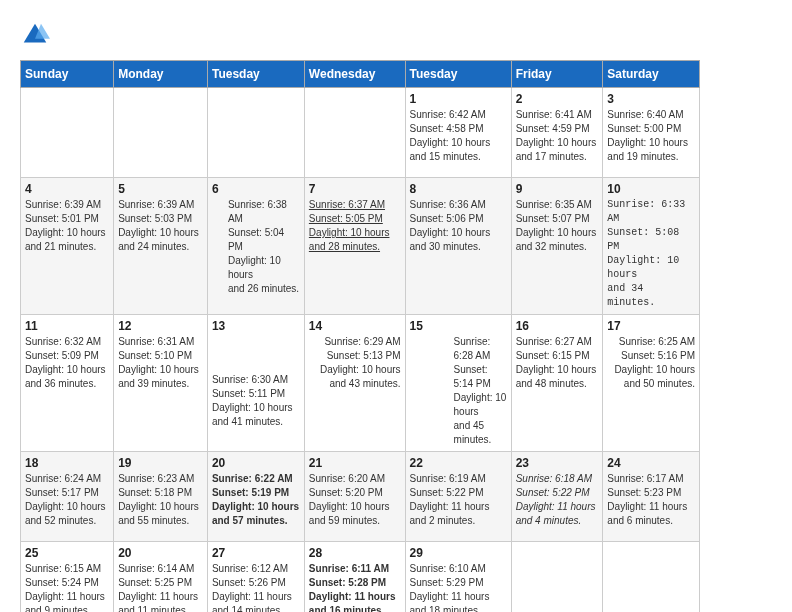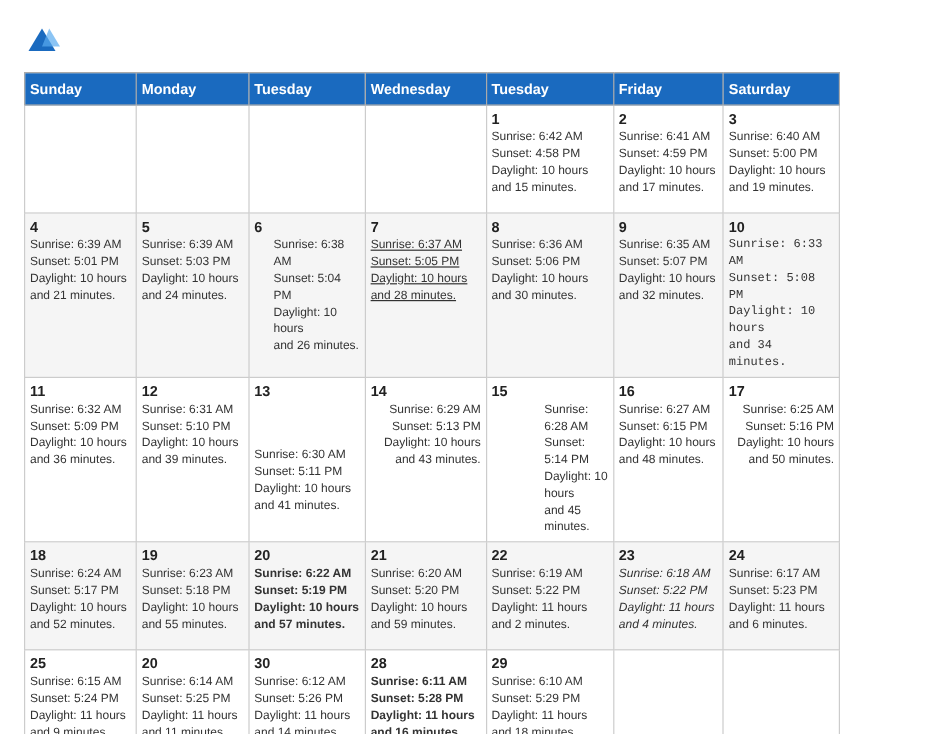--- a/index.html
+++ b/index.html
@@ -322,21 +322,21 @@
 and 9 minutes.</div>
           </td>
           <td>
             <div class="day-number">20</div>
             <div class="day-info" style="white-space: pre-line;">Sunrise: 6:14 AM
 Sunset: 5:25 PM
 Daylight: 11 hours
 and 11 minutes.</div>
           </td>
           <td>
-            <div class="day-number">30</div>
+            <div class="day-number">27</div>
             <div class="day-info" style="white-space: pre-line;">Sunrise: 6:12 AM
 Sunset: 5:26 PM
 Daylight: 11 hours
 and 14 minutes.</div>
           </td>
           <td>
             <div class="day-number">28</div>
             <div class="day-info" style="white-space: pre-line; font-weight: bold;">Sunrise: 6:11 AM
 Sunset: 5:28 PM
 Daylight: 11 hours

